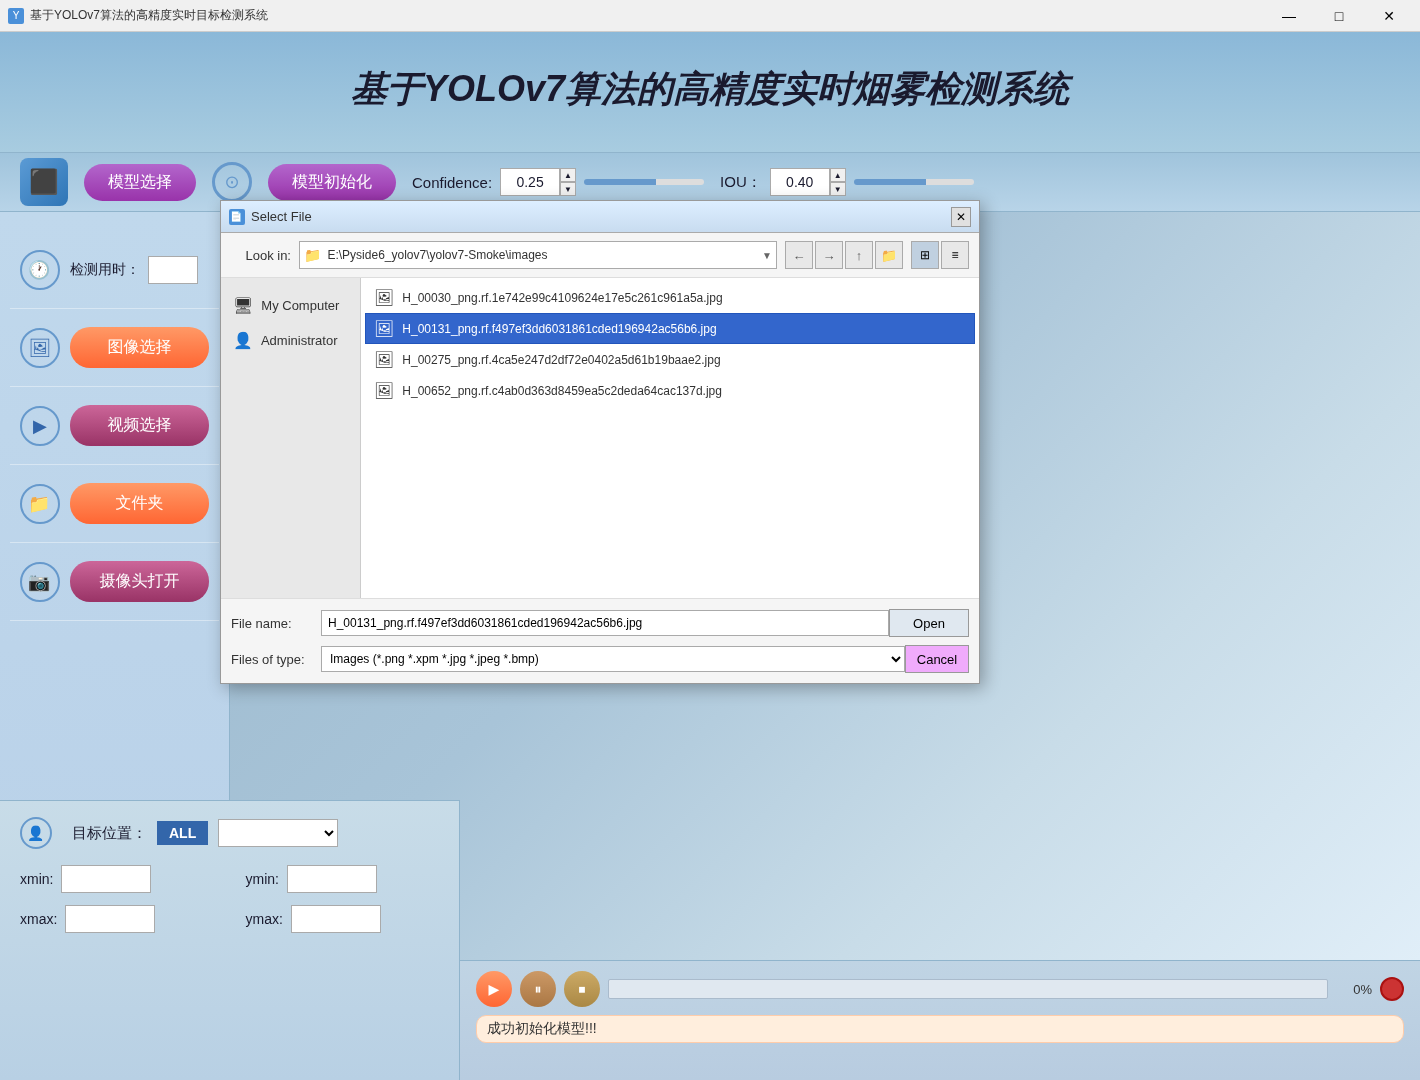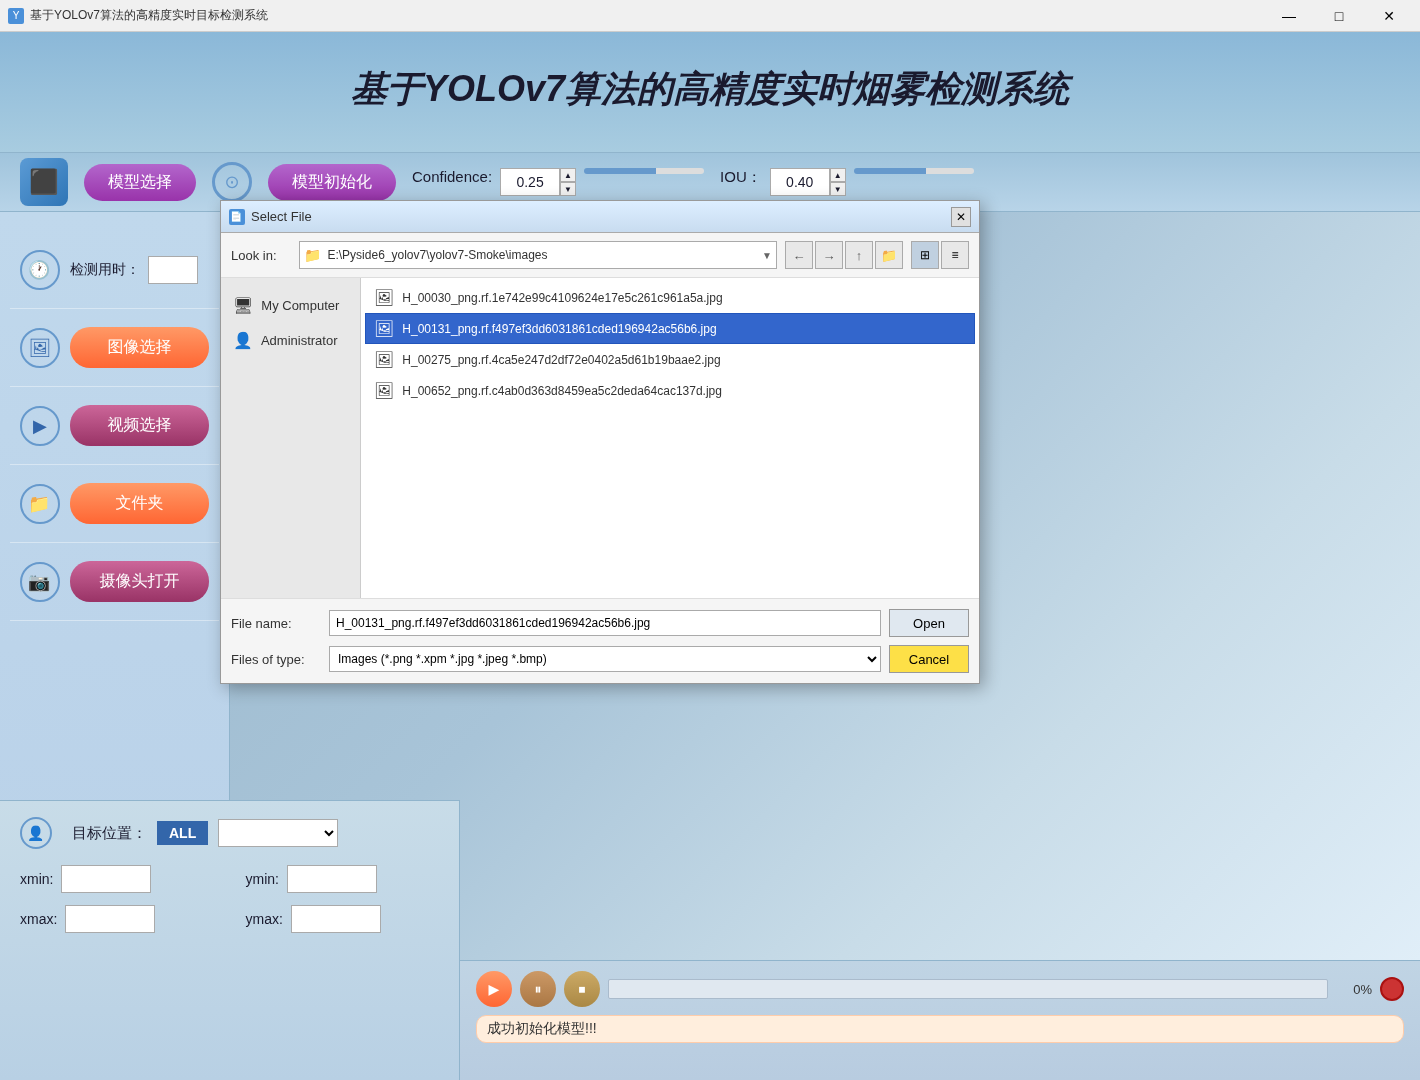--- a/index.html
+++ b/index.html
@@ -122,21 +122,21 @@
       cursor: pointer;
     }
     .target-icon {
       width: 40px; height: 40px;
       border: 3px solid #6699cc;
       border-radius: 50%;
       display: flex; align-items: center; justify-content: center;
       color: #6699cc; font-size: 18px;
     }
     .param-group {
-      display: flex; gap: 8px;
+      display: flex; align-items: center; gap: 8px;
       font-size: 15px; color: #1a1a2e;
     }
     .param-value-box {
       width: 60px; height: 28px;
       border: 1px solid #aaa;
       background: white;
       display: flex; align-items: center; justify-content: center;
       font-size: 14px;
       position: relative;
     }
@@ -400,20 +400,21 @@
       align-items: center;
       padding: 8px 10px;
       gap: 8px;
       background: #f5f5f5;
       border-bottom: 1px solid #ddd;
     }
     .look-in-label {
       font-size: 13px;
       color: #333;
       min-width: 60px;
+      text-align: right;
     }
     .look-in-dropdown {
       flex: 1;
       height: 28px;
       border: 1px solid #aaa;
       background: white;
       padding: 0 4px;
       font-size: 12px;
       display: flex; align-items: center; gap: 6px;
     }
@@ -507,21 +508,20 @@
       padding: 10px;
       background: #f5f5f5;
       border-top: 1px solid #ddd;
       display: flex;
       flex-direction: column;
       gap: 8px;
     }
     .footer-row {
       display: flex;
       align-items: center;
-      gap: 8px;
     }
     .footer-label {
       font-size: 13px;
       color: #333;
       min-width: 90px;
     }
     .footer-input {
       flex: 1;
       height: 26px;
       border: 1px solid #aaa;
@@ -538,22 +538,22 @@
       padding: 0 4px;
     }
     .btn-open {
       width: 80px; height: 28px;
       background: #e0e8f0;
       border: 1px solid #999;
       cursor: pointer;
       font-size: 13px;
     }
     .btn-cancel {
-      width: 80px; height: 28px;
-      background: #fde047;
+      width: 64px; height: 28px;
+      background: #f0abfc;
       border: 1px solid #999;
       cursor: pointer;
       font-size: 13px;
     }
 
     
     .palm-svg {
       position: absolute;
       right: -10px;
       top: 20px;

